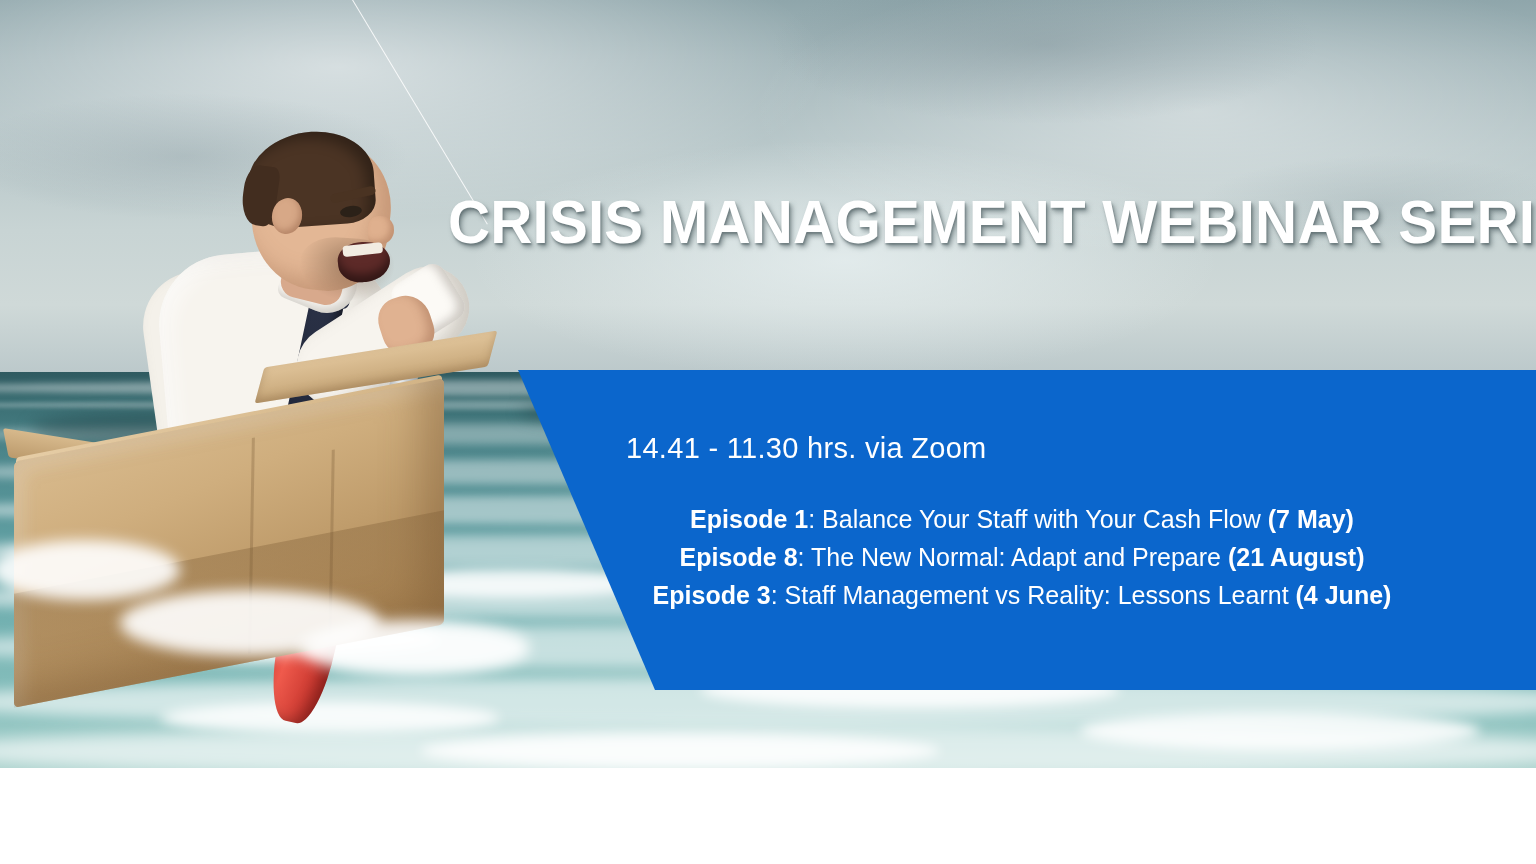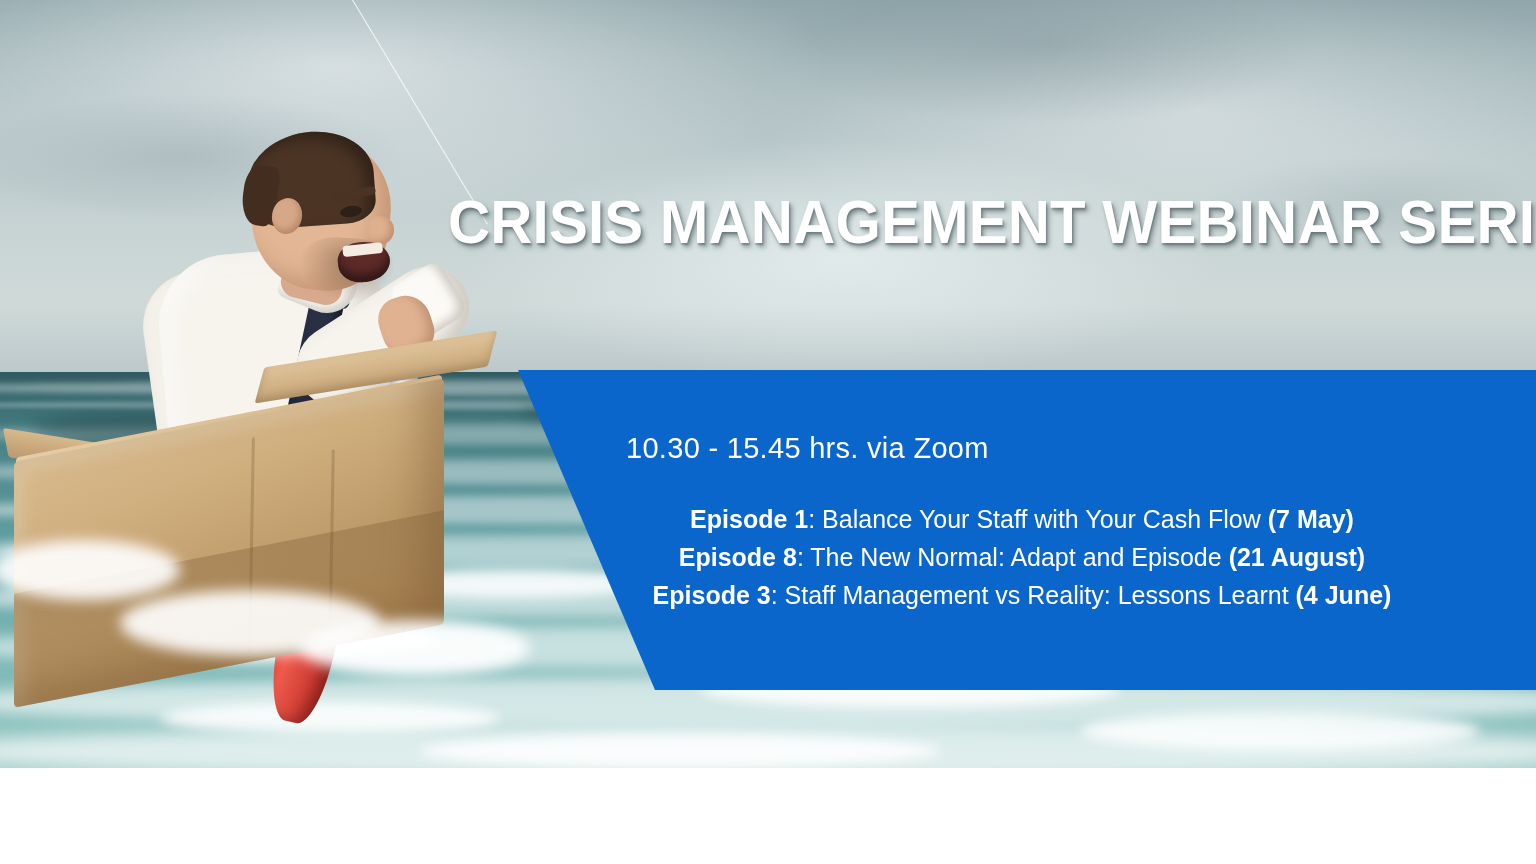--- a/index.html
+++ b/index.html
@@ -240,27 +240,27 @@
       <div class="spray" style="left:120px;top:470px;width:260px;height:66px;"></div>
       <div class="spray" style="left:300px;top:500px;width:230px;height:56px;"></div>
     </div>
   </div>
 
   <div class="title">CRISIS MANAGEMENT WEBINAR SERIES</div>
 
   <div class="panel">
     <div class="panel-shape"></div>
     <div class="panel-text">
-      <div class="time">10.30 - 15.45 hrs. via Zoom</div>
+      <div class="time">14.41 - 11.30 hrs. via Zoom</div>
       <div class="eplist">
         <div class="ep">
           <b>Episode 1</b><span>: </span><span>Balance Your Staff with Your Cash Flow </span><b>(7 May)</b>
         </div>
         <div class="ep">
-          <b>Episode 8</b><span>: </span><span>The New Normal: Adapt and Episode </span><b>(21 August)</b>
+          <b>Episode 8</b><span>: </span><span>The New Normal: Adapt and Prepare </span><b>(21 August)</b>
         </div>
         <div class="ep">
           <b>Episode 3</b><span>: </span><span>Staff Management vs Reality: Lessons Learnt </span><b>(4 June)</b>
         </div>
       </div>
     </div>
   </div>
 
   <div class="footer">
 

